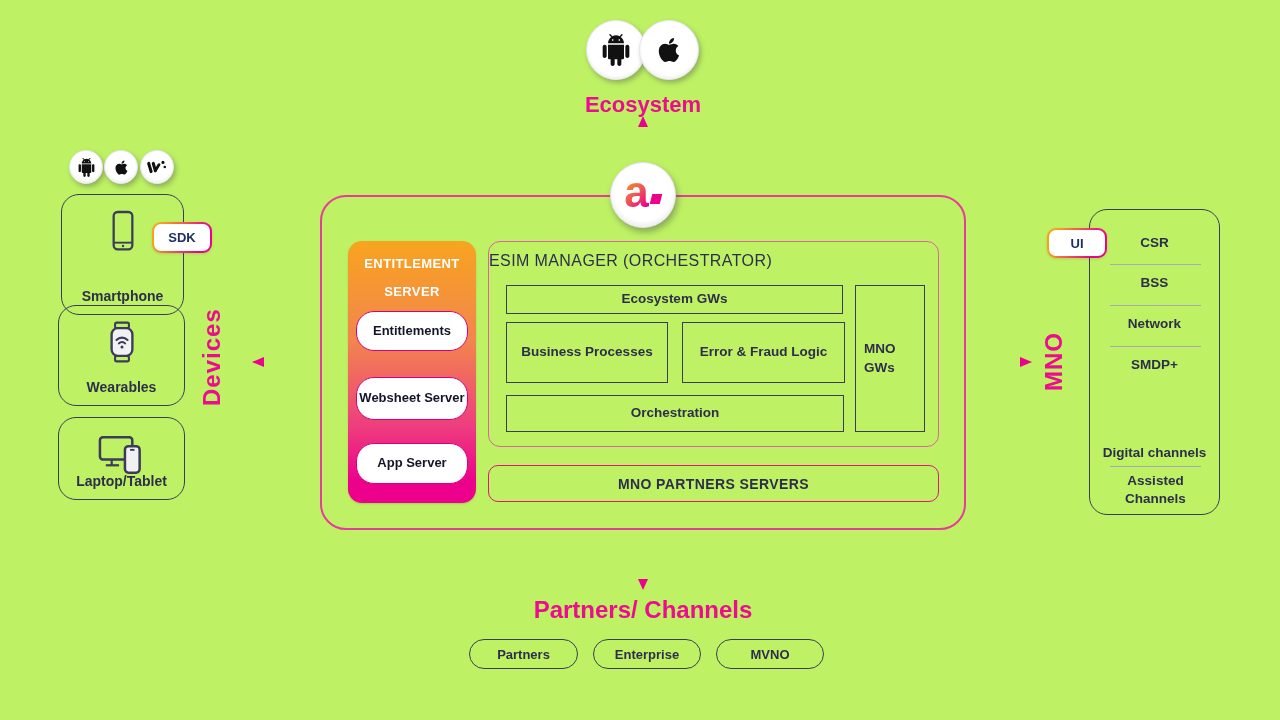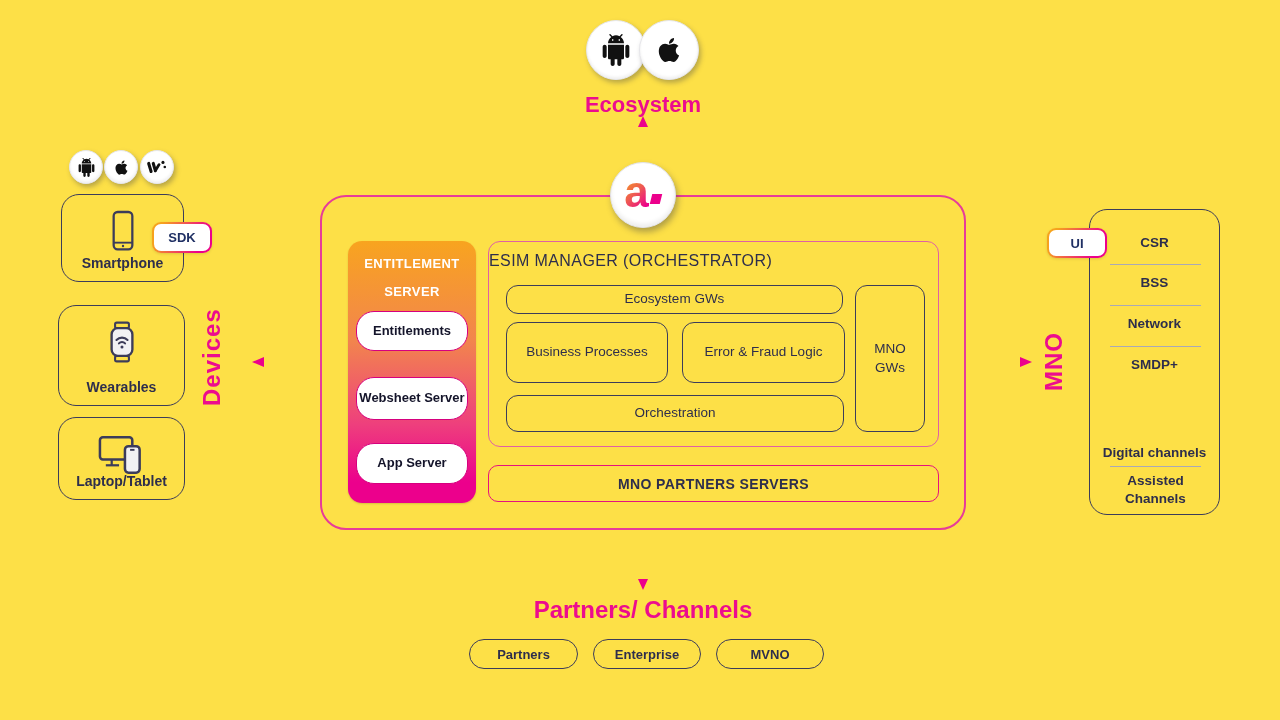--- a/index.html
+++ b/index.html
@@ -1,18 +1,18 @@
 <!DOCTYPE html>
 <html><head>
 <meta charset="utf-8">
 <style>
   * { margin:0; padding:0; box-sizing:border-box; }
   html,body { width:1280px; height:720px; }
   body { font-family:"Liberation Sans", sans-serif; background:#f1f1f4; overflow:hidden; }
-  #canvas { position:relative; width:1280px; height:720px; background:#fde047; }
+  #canvas { position:relative; width:1280px; height:720px; background:#bef264; }
 
   .abs { position:absolute; }
 
   
   .chip { position:absolute; background:#fff; border-radius:50%;
           border:1px solid #e6e6ea;
           box-shadow:2px 3px 5px rgba(60,60,70,.35), inset 0 -2px 3px rgba(0,0,0,.06);
           display:flex; align-items:center; justify-content:center; }
 
   
@@ -29,23 +29,23 @@
   .ent-item { position:absolute; left:8px; width:112px; background:#fff;
               border:1.5px solid #d6007e; border-radius:18px;
               display:flex; align-items:center; justify-content:center; text-align:center;
               font-weight:bold; font-size:13px; line-height:1.3; color:#14142a; }
 
   
   .esim-box { position:absolute; left:166px; top:44px; width:451px; height:206px;
               border:1.5px solid #e060a4; border-radius:12px; }
   .esim-title { position:absolute; top:10px; left:0; width:100%; text-align:left;
                 font-weight:normal; font-size:16px; letter-spacing:.4px; color:#2e2e4c; }
-  .dark-cell { position:absolute; border:1.4px solid #3c3c5a; border-radius:12px;
-               display:flex; align-items:center; justify-content:center; text-align:center;
-               font-weight:normal; font-size:13.5px; line-height:1.35; color:#2e2e4c; }
+  .dark-cell { position:absolute; border:1.4px solid #3c3c5a; border-radius:0;
+               display:flex; align-items:center; justify-content:center; 
+               font-weight:bold; font-size:13.5px; line-height:1.35; color:#2e2e4c; }
 
   .mno-partners { position:absolute; left:166px; top:268px; width:451px; height:37px;
                   border:1.5px solid #e5127f; border-radius:10px;
                   display:flex; align-items:center; justify-content:center;
                   font-weight:bold; font-size:14px; letter-spacing:.4px; color:#2e2e4c; }
 
   
   .dev-box { position:absolute; border:1.5px solid #3c3c5a; border-radius:18px; }
   .dev-label { position:absolute; bottom:10px; left:0; width:100%; text-align:center;
                font-weight:bold; font-size:14px; color:#2e2e4c; }
@@ -165,21 +165,21 @@
       <g stroke="#111" stroke-width="3.2" stroke-linecap="round" fill="none">
         <path d="M4 8 L8 17" transform="skewX(-8)"></path>
         <path d="M9 8 L12.5 16" transform="skewX(-8)"></path>
         <path d="M12.5 16 L15.5 9.5" transform="skewX(-8)"></path>
       </g>
       <circle cx="18.5" cy="7" r="1.7" fill="#111"></circle>
       <circle cx="20.5" cy="12" r="1.4" fill="#111"></circle>
     </svg>
   </div>
 
-  <div class="dev-box" style="left:61px;top:194px;width:123px;height:88px">
+  <div class="dev-box" style="left:61px;top:194px;width:123px;height:121px">
     <div class="dev-icon-wrap">
       <svg class="icon" width="32" height="46" viewBox="0 0 24 34">
         <rect x="5" y="2" width="14" height="28" rx="3" fill="none" stroke="#3c3c5a" stroke-width="1.7"></rect>
         <line x1="5" y1="25" x2="19" y2="25" stroke="#3c3c5a" stroke-width="1.4"></line>
         <circle cx="12" cy="27.5" r="0.9" fill="#3c3c5a"></circle>
       </svg>
     </div>
     <div class="dev-label">Smartphone</div>
   </div>
   <div class="grad-badge" style="left:152px;top:222px;width:60px;height:31px">SDK</div>

